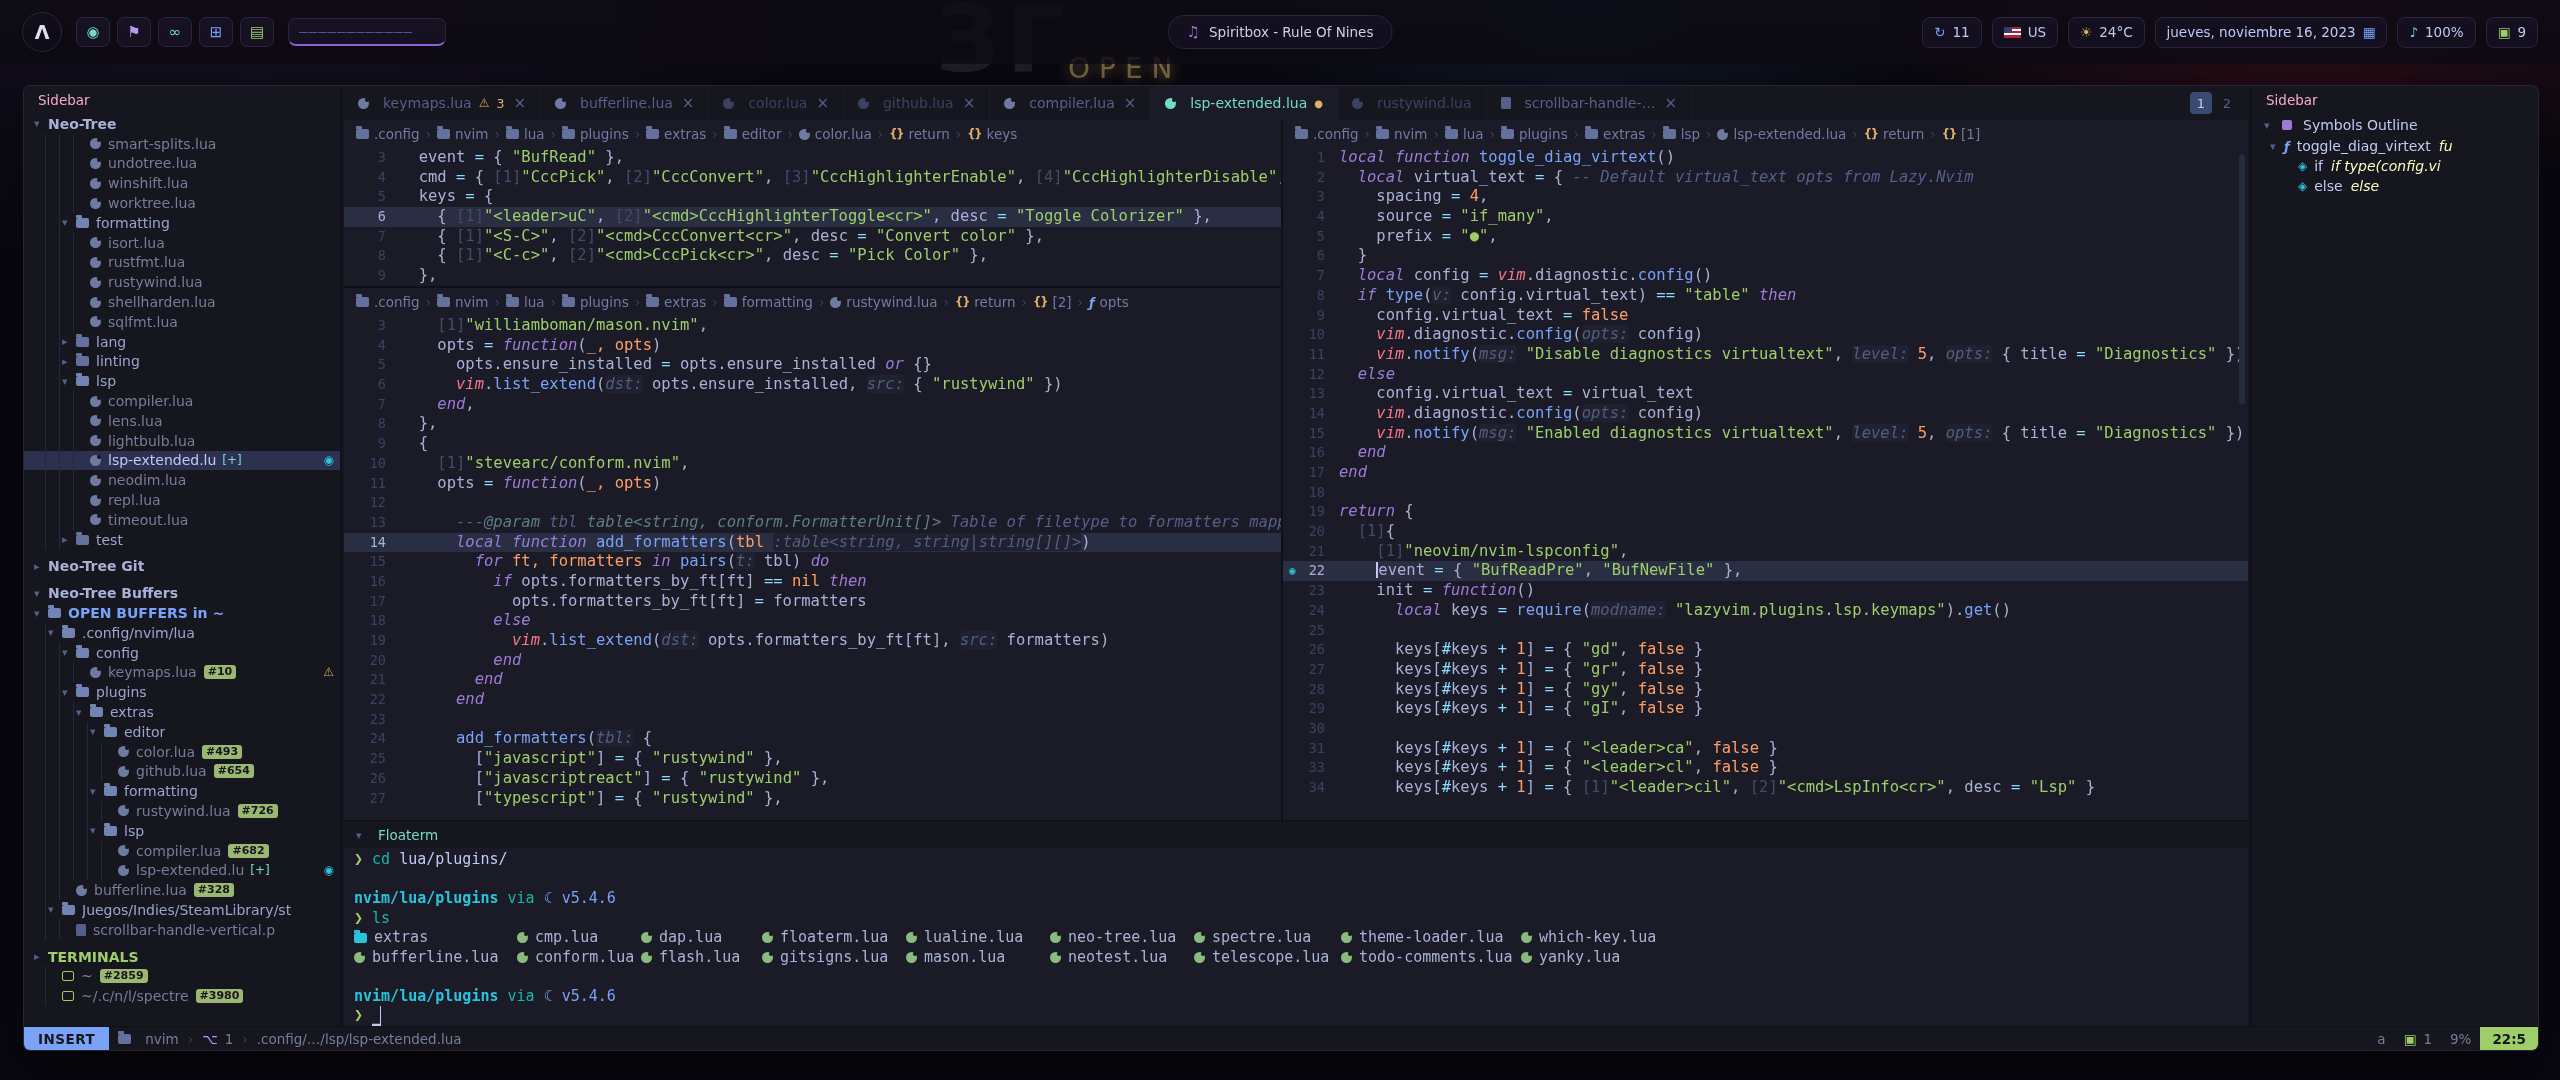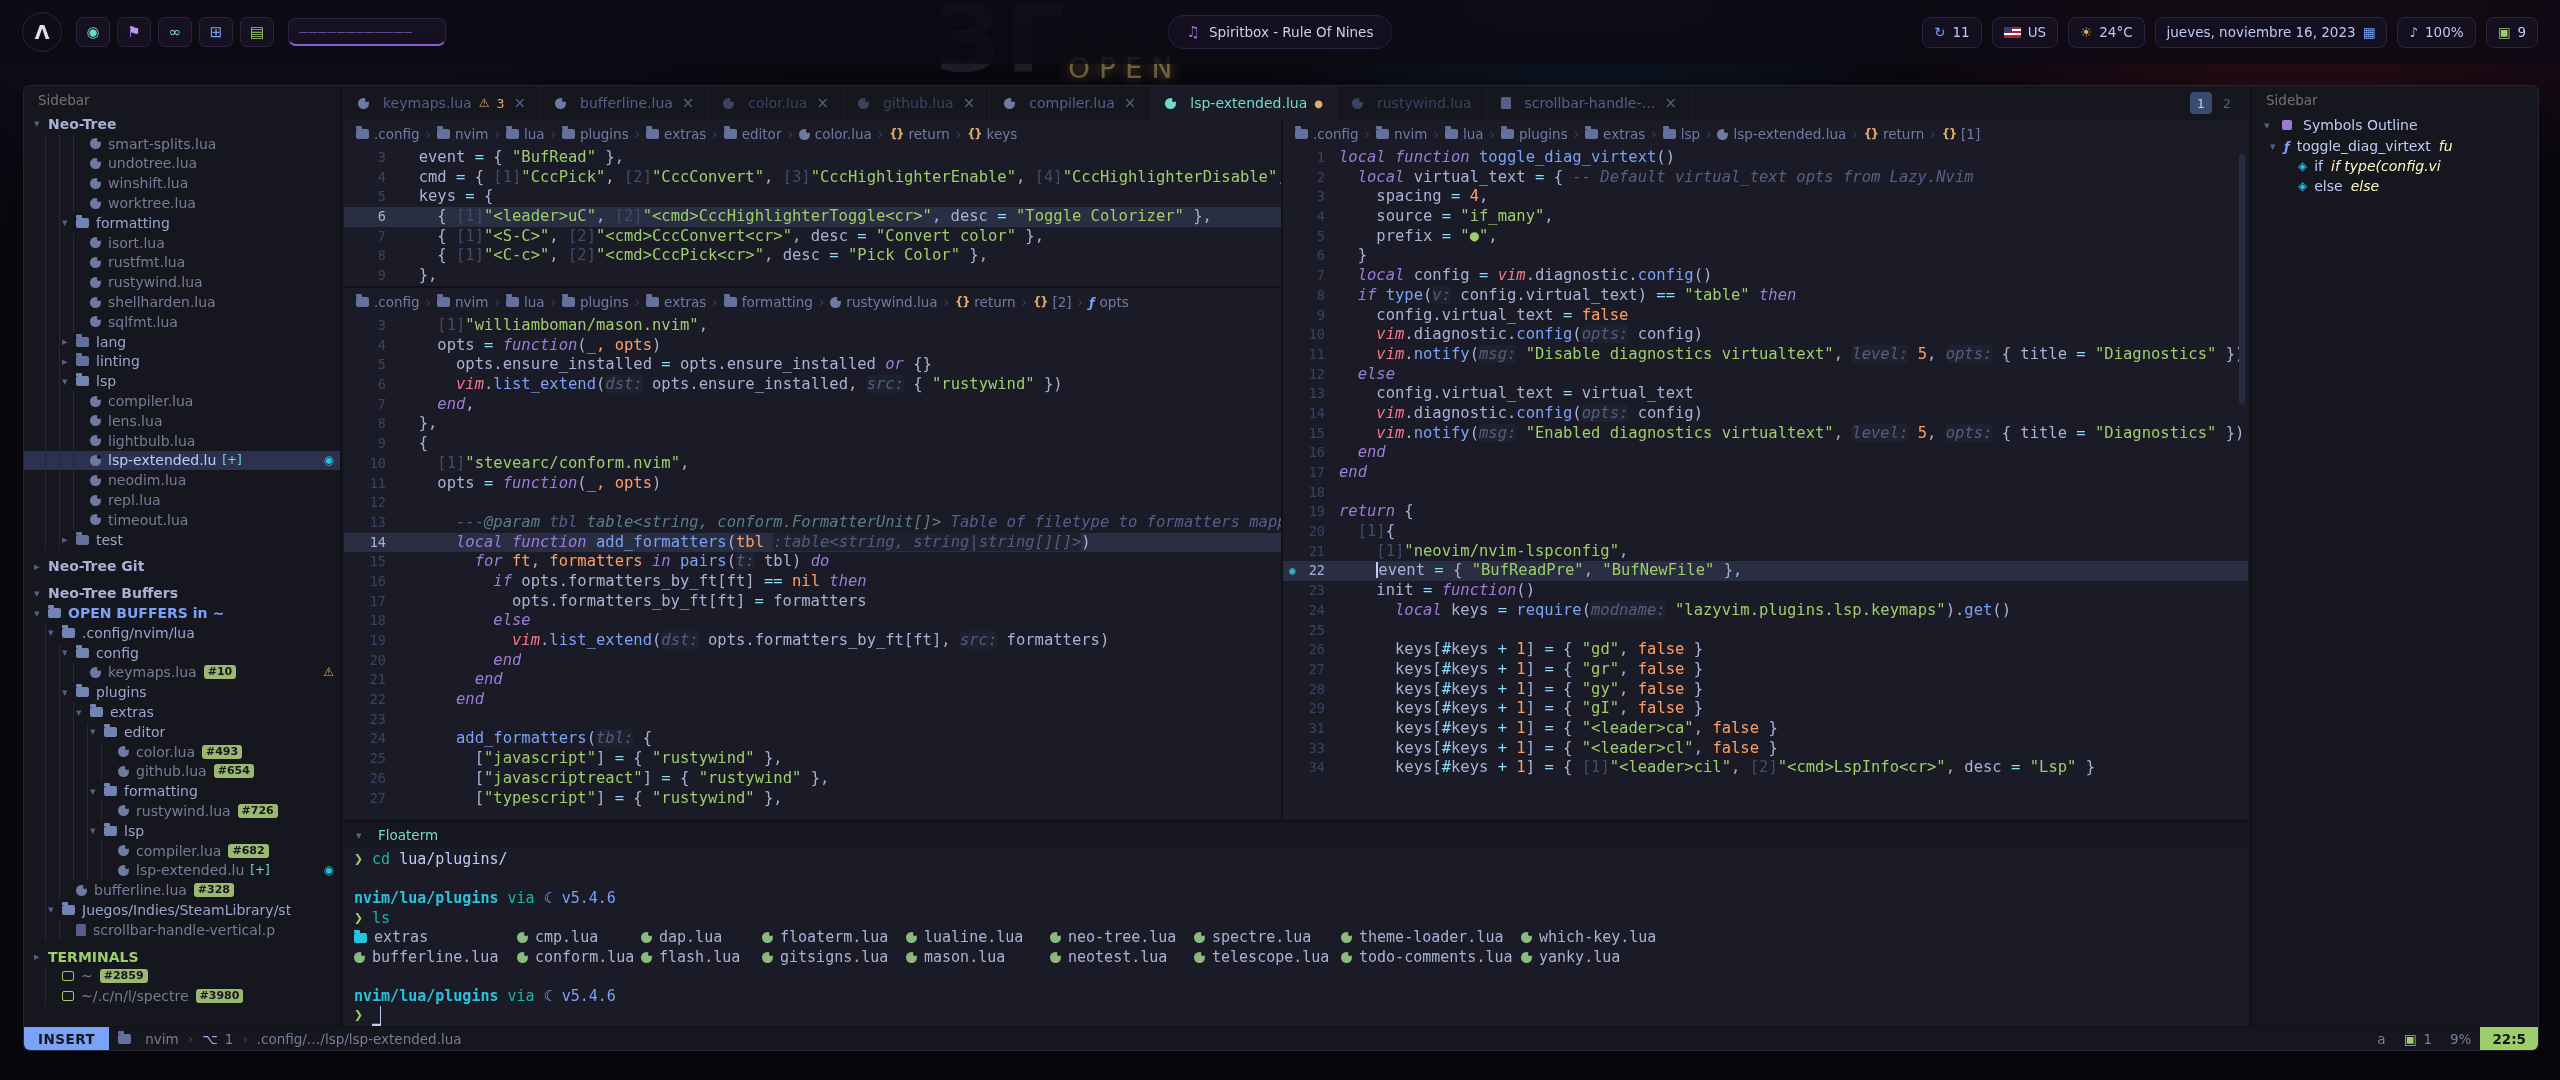--- a/index.html
+++ b/index.html
@@ -36,21 +36,21 @@
   .flag{width:17px;height:11px;border-radius:1px;flex:none;
     background:linear-gradient(#b22234 0 2px,#fff 2px 4px,#b22234 4px 6px,#fff 6px 8px,#b22234 8px 11px)}
   .flag::after{content:"";display:block;width:8px;height:6px;background:#3c3b6e}
   
   #win{position:absolute;left:24px;top:86px;width:2514px;height:964px;background:#16161e;
     border-radius:6px;overflow:hidden;box-shadow:0 0 0 1px #26233a,0 24px 70px rgba(0,0,0,.55)}
   
   #lsb{position:absolute;left:0;top:0;width:318px;bottom:24px;border-right:2px solid #101018;
     display:flex;flex-direction:column;overflow:hidden}
   #rsb{position:absolute;right:0;top:0;width:288px;bottom:24px;border-left:2px solid #101018;overflow:hidden}
-  .sb-title{padding:6px 14px;color:#737373;font-size:13.5px}
+  .sb-title{padding:6px 14px;color:#f9a8d4;font-size:13.5px}
   #lsb-body{flex:1;overflow:hidden;padding-bottom:4px}
   .tsection-gap{height:7px}
   .trow{display:flex;align-items:center;height:19.8px;padding:0 6px 0 10px;font-size:14px;
     color:#787c99;white-space:nowrap;overflow:hidden}
   .trow.sel{background:#2d3150;color:#c0caf5}
   .trow .indent{align-self:stretch;flex:none;background:repeating-linear-gradient(to right,
       transparent 0,transparent 11px,#23283c 11px,#23283c 12px,transparent 12px,transparent 14px)}
   .arrow{width:14px;flex:none;color:#565f89;font-size:11px}
   .tlabel{overflow:hidden;text-overflow:ellipsis}
   .tlabel.dir{color:#9aa5ce}
@@ -713,20 +713,21 @@
             <div class="cline"><span class="gut"><span class="lnum">20</span></span><span class="ctext"><span class="sg-v">  </span><span class="sg-i">[1]</span><span class="sg-v">{</span></span></div>
             <div class="cline"><span class="gut"><span class="lnum">21</span></span><span class="ctext"><span class="sg-v">    </span><span class="sg-i">[1]</span><span class="sg-s">"neovim/nvim-lspconfig"</span><span class="sg-v">,</span></span></div>
             <div class="cline cur"><span class="gut"><span class="sign">◉</span><span class="lnum curn">22</span></span><span class="ctext"><span class="sg-v">    </span><span class="caret"></span><span class="sg-v">event </span><span class="sg-o">=</span><span class="sg-v"> { </span><span class="sg-s">"BufReadPre"</span><span class="sg-v">, </span><span class="sg-s">"BufNewFile"</span><span class="sg-v"> },</span></span></div>
             <div class="cline"><span class="gut"><span class="lnum">23</span></span><span class="ctext"><span class="sg-v">    init </span><span class="sg-o">=</span><span class="sg-v"> </span><span class="sg-k">function</span><span class="sg-v">()</span></span></div>
             <div class="cline"><span class="gut"><span class="lnum">24</span></span><span class="ctext"><span class="sg-v">      </span><span class="sg-k">local</span><span class="sg-v"> keys </span><span class="sg-o">=</span><span class="sg-v"> </span><span class="sg-f">require</span><span class="sg-v">(</span><span class="sg-h">modname:</span><span class="sg-v"> </span><span class="sg-s">"lazyvim.plugins.lsp.keymaps"</span><span class="sg-v">).</span><span class="sg-f">get</span><span class="sg-v">()</span></span></div>
             <div class="cline"><span class="gut"><span class="lnum">25</span></span><span class="ctext"></span></div>
             <div class="cline"><span class="gut"><span class="lnum">26</span></span><span class="ctext"><span class="sg-v">      keys[</span><span class="sg-o">#</span><span class="sg-v">keys </span><span class="sg-o">+</span><span class="sg-v"> </span><span class="sg-n">1</span><span class="sg-v">] </span><span class="sg-o">=</span><span class="sg-v"> { </span><span class="sg-s">"gd"</span><span class="sg-v">, </span><span class="sg-n">false</span><span class="sg-v"> }</span></span></div>
             <div class="cline"><span class="gut"><span class="lnum">27</span></span><span class="ctext"><span class="sg-v">      keys[</span><span class="sg-o">#</span><span class="sg-v">keys </span><span class="sg-o">+</span><span class="sg-v"> </span><span class="sg-n">1</span><span class="sg-v">] </span><span class="sg-o">=</span><span class="sg-v"> { </span><span class="sg-s">"gr"</span><span class="sg-v">, </span><span class="sg-n">false</span><span class="sg-v"> }</span></span></div>
             <div class="cline"><span class="gut"><span class="lnum">28</span></span><span class="ctext"><span class="sg-v">      keys[</span><span class="sg-o">#</span><span class="sg-v">keys </span><span class="sg-o">+</span><span class="sg-v"> </span><span class="sg-n">1</span><span class="sg-v">] </span><span class="sg-o">=</span><span class="sg-v"> { </span><span class="sg-s">"gy"</span><span class="sg-v">, </span><span class="sg-n">false</span><span class="sg-v"> }</span></span></div>
             <div class="cline"><span class="gut"><span class="lnum">29</span></span><span class="ctext"><span class="sg-v">      keys[</span><span class="sg-o">#</span><span class="sg-v">keys </span><span class="sg-o">+</span><span class="sg-v"> </span><span class="sg-n">1</span><span class="sg-v">] </span><span class="sg-o">=</span><span class="sg-v"> { </span><span class="sg-s">"gI"</span><span class="sg-v">, </span><span class="sg-n">false</span><span class="sg-v"> }</span></span></div>
+            <div class="cline"><span class="gut"><span class="lnum">30</span></span><span class="ctext"></span></div>
             <div class="cline"><span class="gut"><span class="lnum">31</span></span><span class="ctext"><span class="sg-v">      keys[</span><span class="sg-o">#</span><span class="sg-v">keys </span><span class="sg-o">+</span><span class="sg-v"> </span><span class="sg-n">1</span><span class="sg-v">] </span><span class="sg-o">=</span><span class="sg-v"> { </span><span class="sg-s">"&lt;leader&gt;ca"</span><span class="sg-v">, </span><span class="sg-n">false</span><span class="sg-v"> }</span></span></div>
             <div class="cline"><span class="gut"><span class="lnum">33</span></span><span class="ctext"><span class="sg-v">      keys[</span><span class="sg-o">#</span><span class="sg-v">keys </span><span class="sg-o">+</span><span class="sg-v"> </span><span class="sg-n">1</span><span class="sg-v">] </span><span class="sg-o">=</span><span class="sg-v"> { </span><span class="sg-s">"&lt;leader&gt;cl"</span><span class="sg-v">, </span><span class="sg-n">false</span><span class="sg-v"> }</span></span></div>
             <div class="cline"><span class="gut"><span class="lnum">34</span></span><span class="ctext"><span class="sg-v">      keys[</span><span class="sg-o">#</span><span class="sg-v">keys </span><span class="sg-o">+</span><span class="sg-v"> </span><span class="sg-n">1</span><span class="sg-v">] </span><span class="sg-o">=</span><span class="sg-v"> { </span><span class="sg-i">[1]</span><span class="sg-s">"&lt;leader&gt;cil"</span><span class="sg-v">, </span><span class="sg-i">[2]</span><span class="sg-s">"&lt;cmd&gt;LspInfo&lt;cr&gt;"</span><span class="sg-v">, desc </span><span class="sg-o">=</span><span class="sg-v"> </span><span class="sg-s">"Lsp"</span><span class="sg-v"> }</span></span></div>
           </div>
         </div>
     </div>
     <div id="floaterm">
       <div id="ft-head">
         <span class="arrow">▾</span>
         <span>Floaterm</span>

